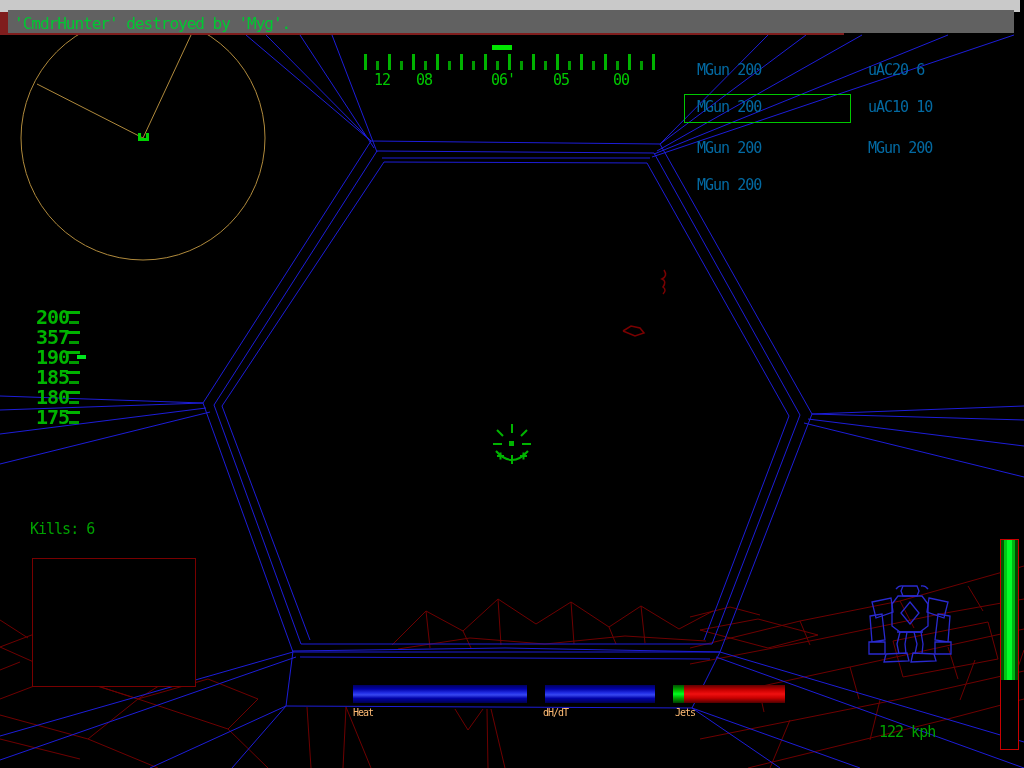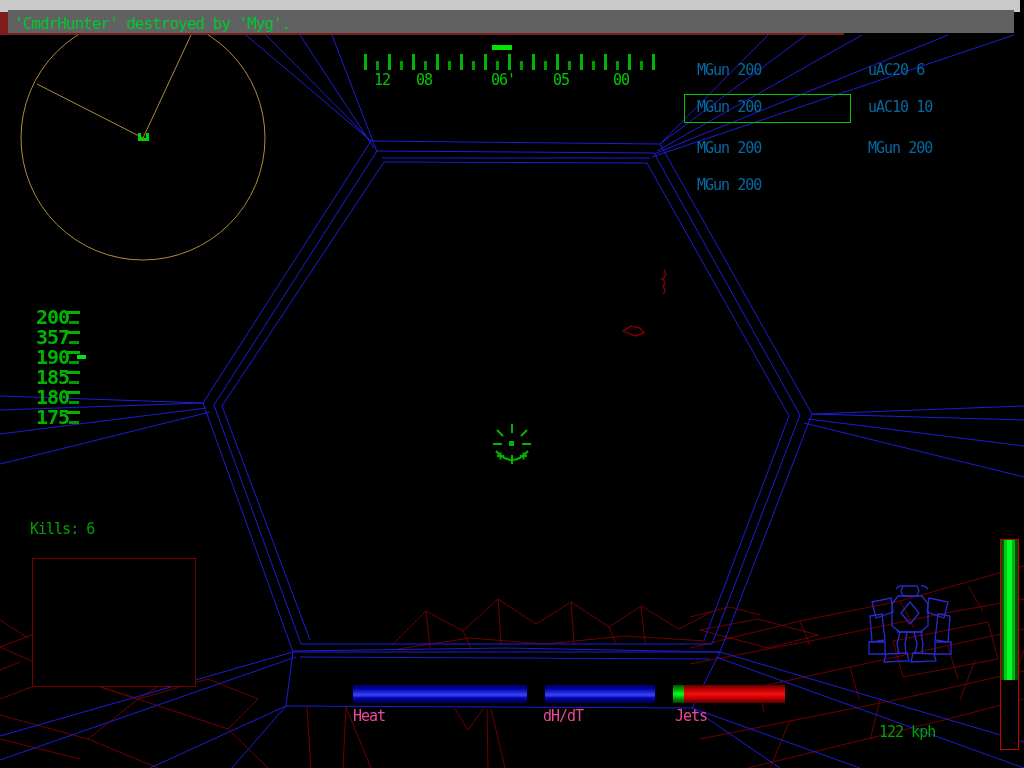--- a/index.html
+++ b/index.html
@@ -42,21 +42,21 @@
 
   
   .bar { top:685px; height:18px; z-index:3; }
   .bar-blue { background:linear-gradient(180deg,#000060 0%,#0000a8 22%,#2430e8 45%,#3848f0 55%,#0000a8 74%,#000050 100%); }
   #bar-heat { left:353px; width:174px; }
   #bar-dhdt { left:545px; width:110px; }
   #bar-jets { left:673px; width:112px;
     background:linear-gradient(180deg,#600000 0%,#c80000 28%,#f01010 50%,#c80000 72%,#500000 100%); }
   #bar-jets .fill { position:absolute; left:0; top:0; height:100%;
     background:linear-gradient(180deg,#005000 0%,#00c000 32%,#00ff20 50%,#00a000 74%,#004000 100%); }
-  .bar-lbl { top:707px; font-size:15px; letter-spacing:-1px; color:#ec4899; z-index:3; }
+  .bar-lbl { top:707px; font-size:10px; letter-spacing:-1px; color:#fdba74; z-index:3; }
 
   
   .vgauge { left:1000px; top:539px; width:19px; height:211px; border:1px solid #c80000; background:#000; z-index:2; }
   .vgauge .fill { position:absolute; left:0; top:0; width:100%;
     background:linear-gradient(90deg,#005a00 0 3px,#00c814 3px 6px,#00ff28 6px 11px,#00b414 11px 14px,#004b00 14px 17px); }
 
   .kph { left:879px; top:723px; font-size:15px; letter-spacing:-1px; color:#00a000; z-index:2; }
 
   
   .blip { left:138px; top:133px; width:11px; height:8px;

